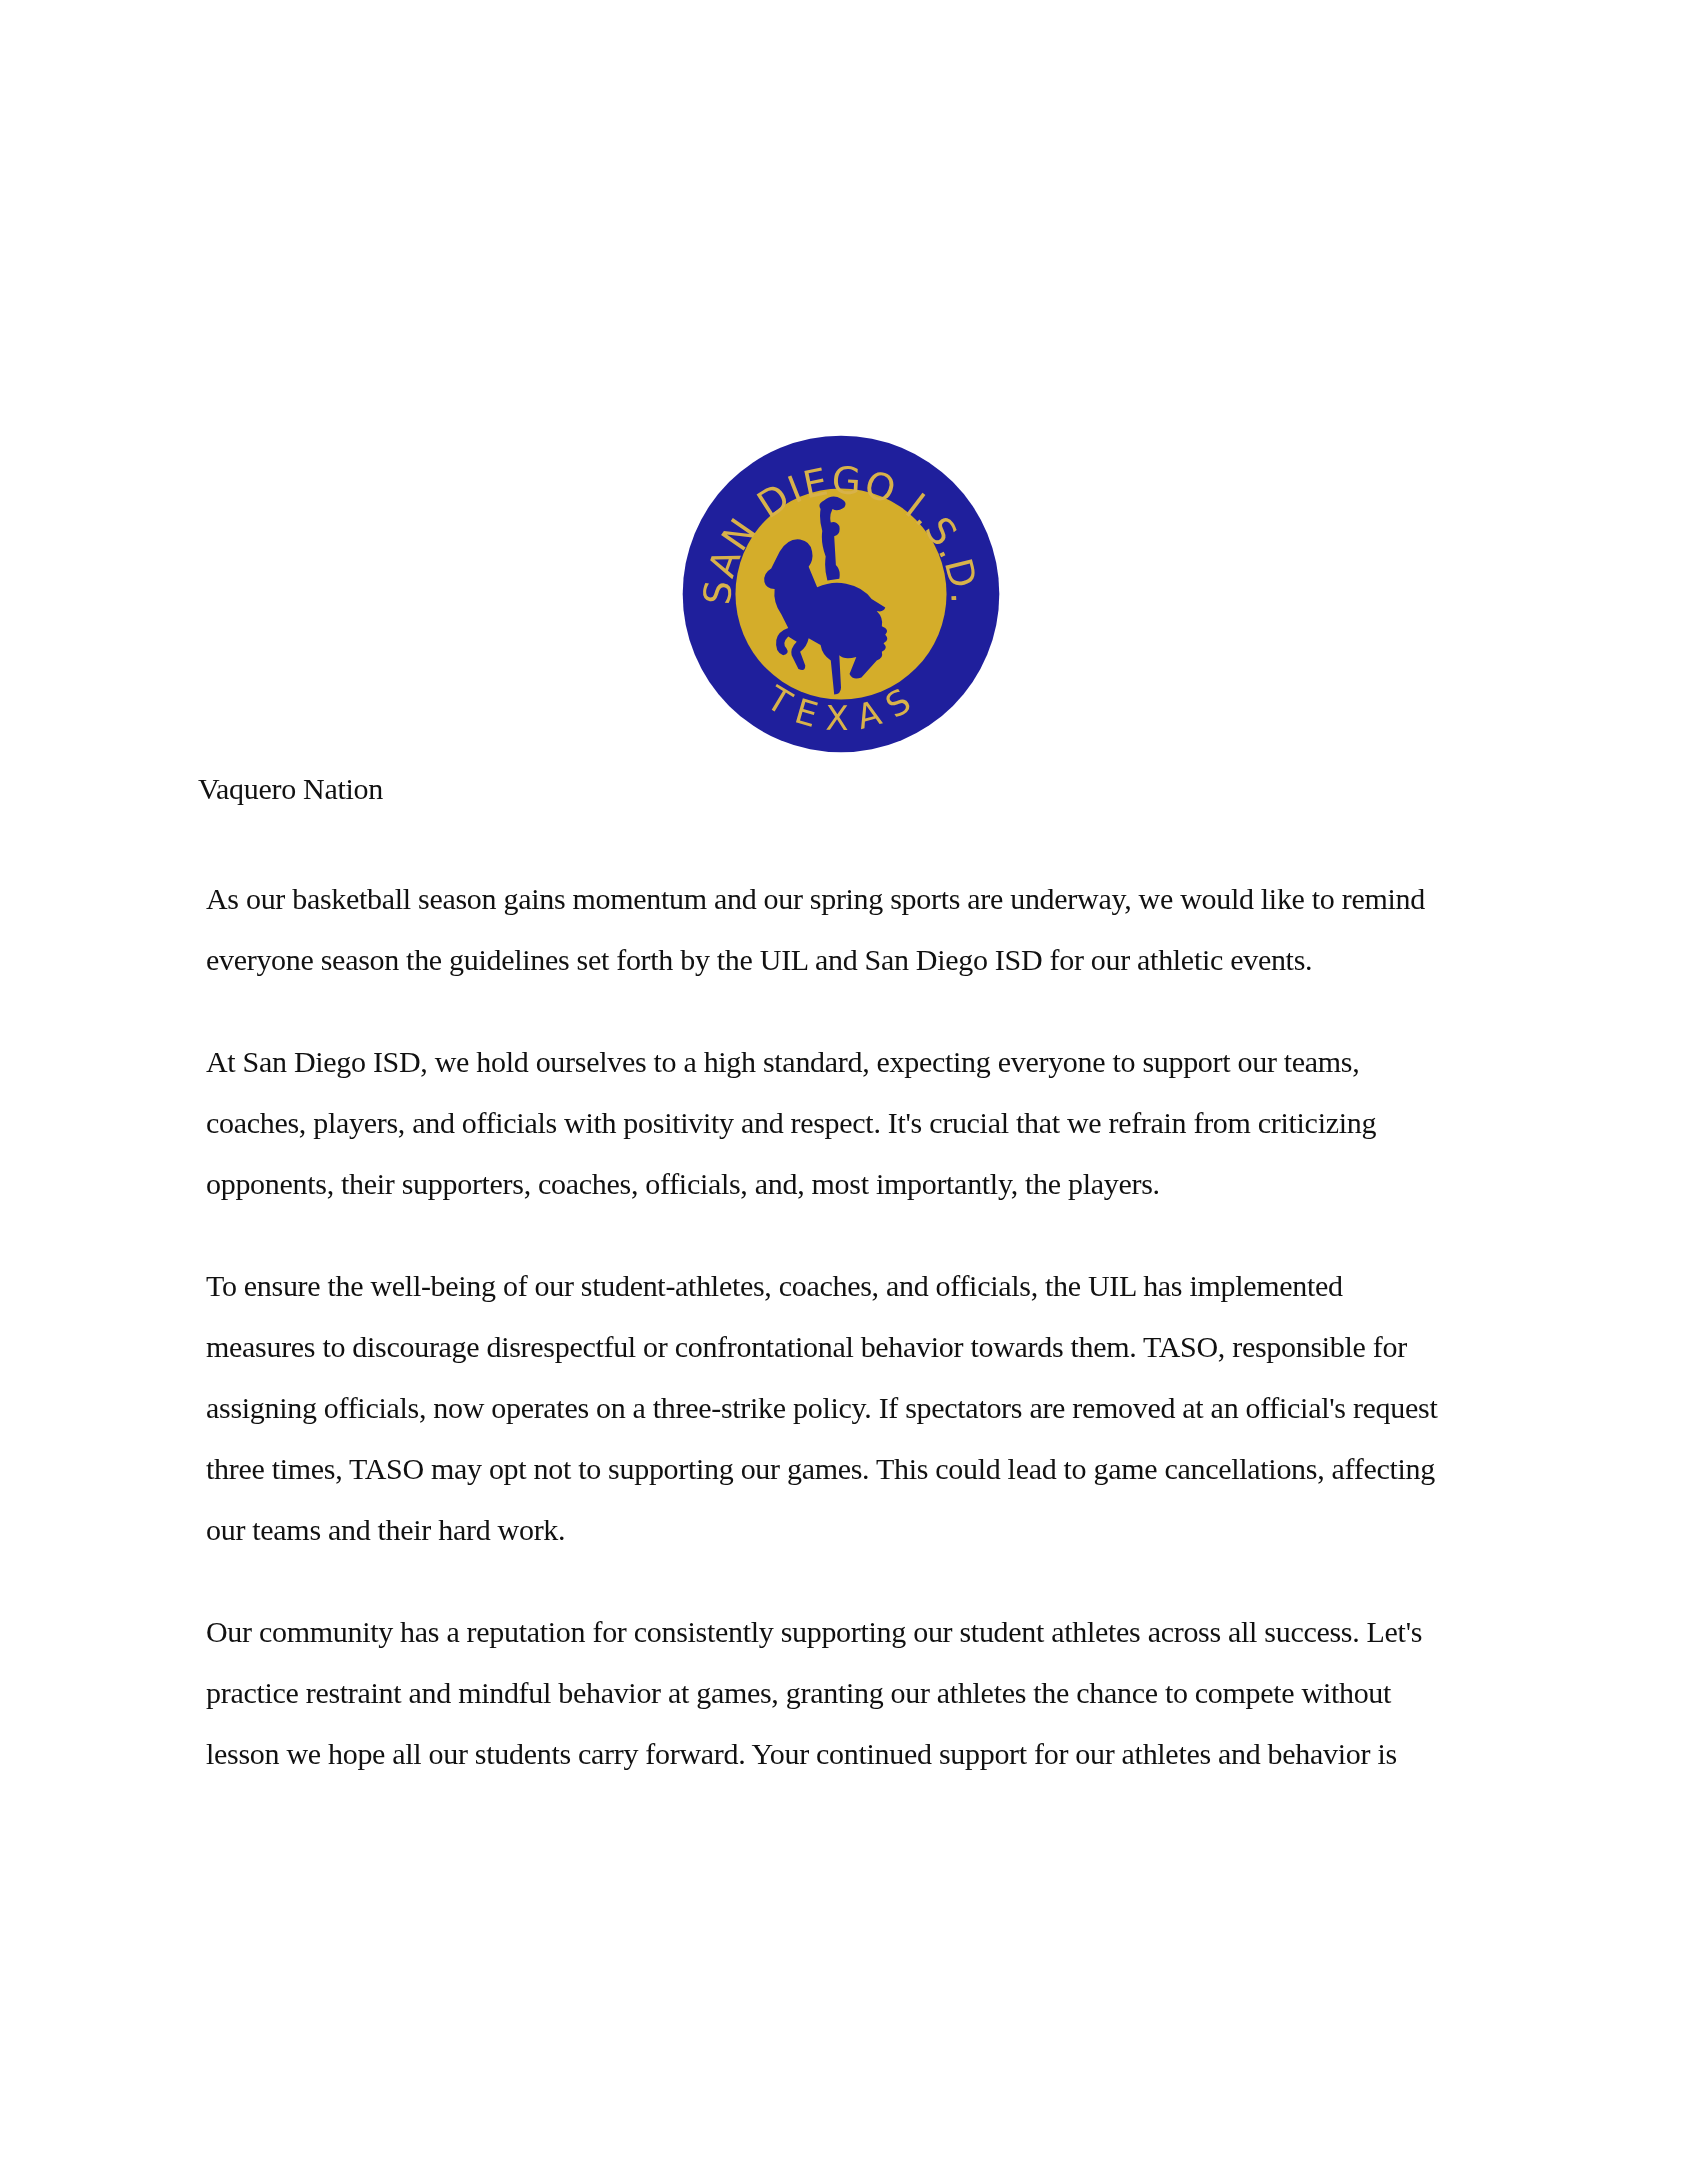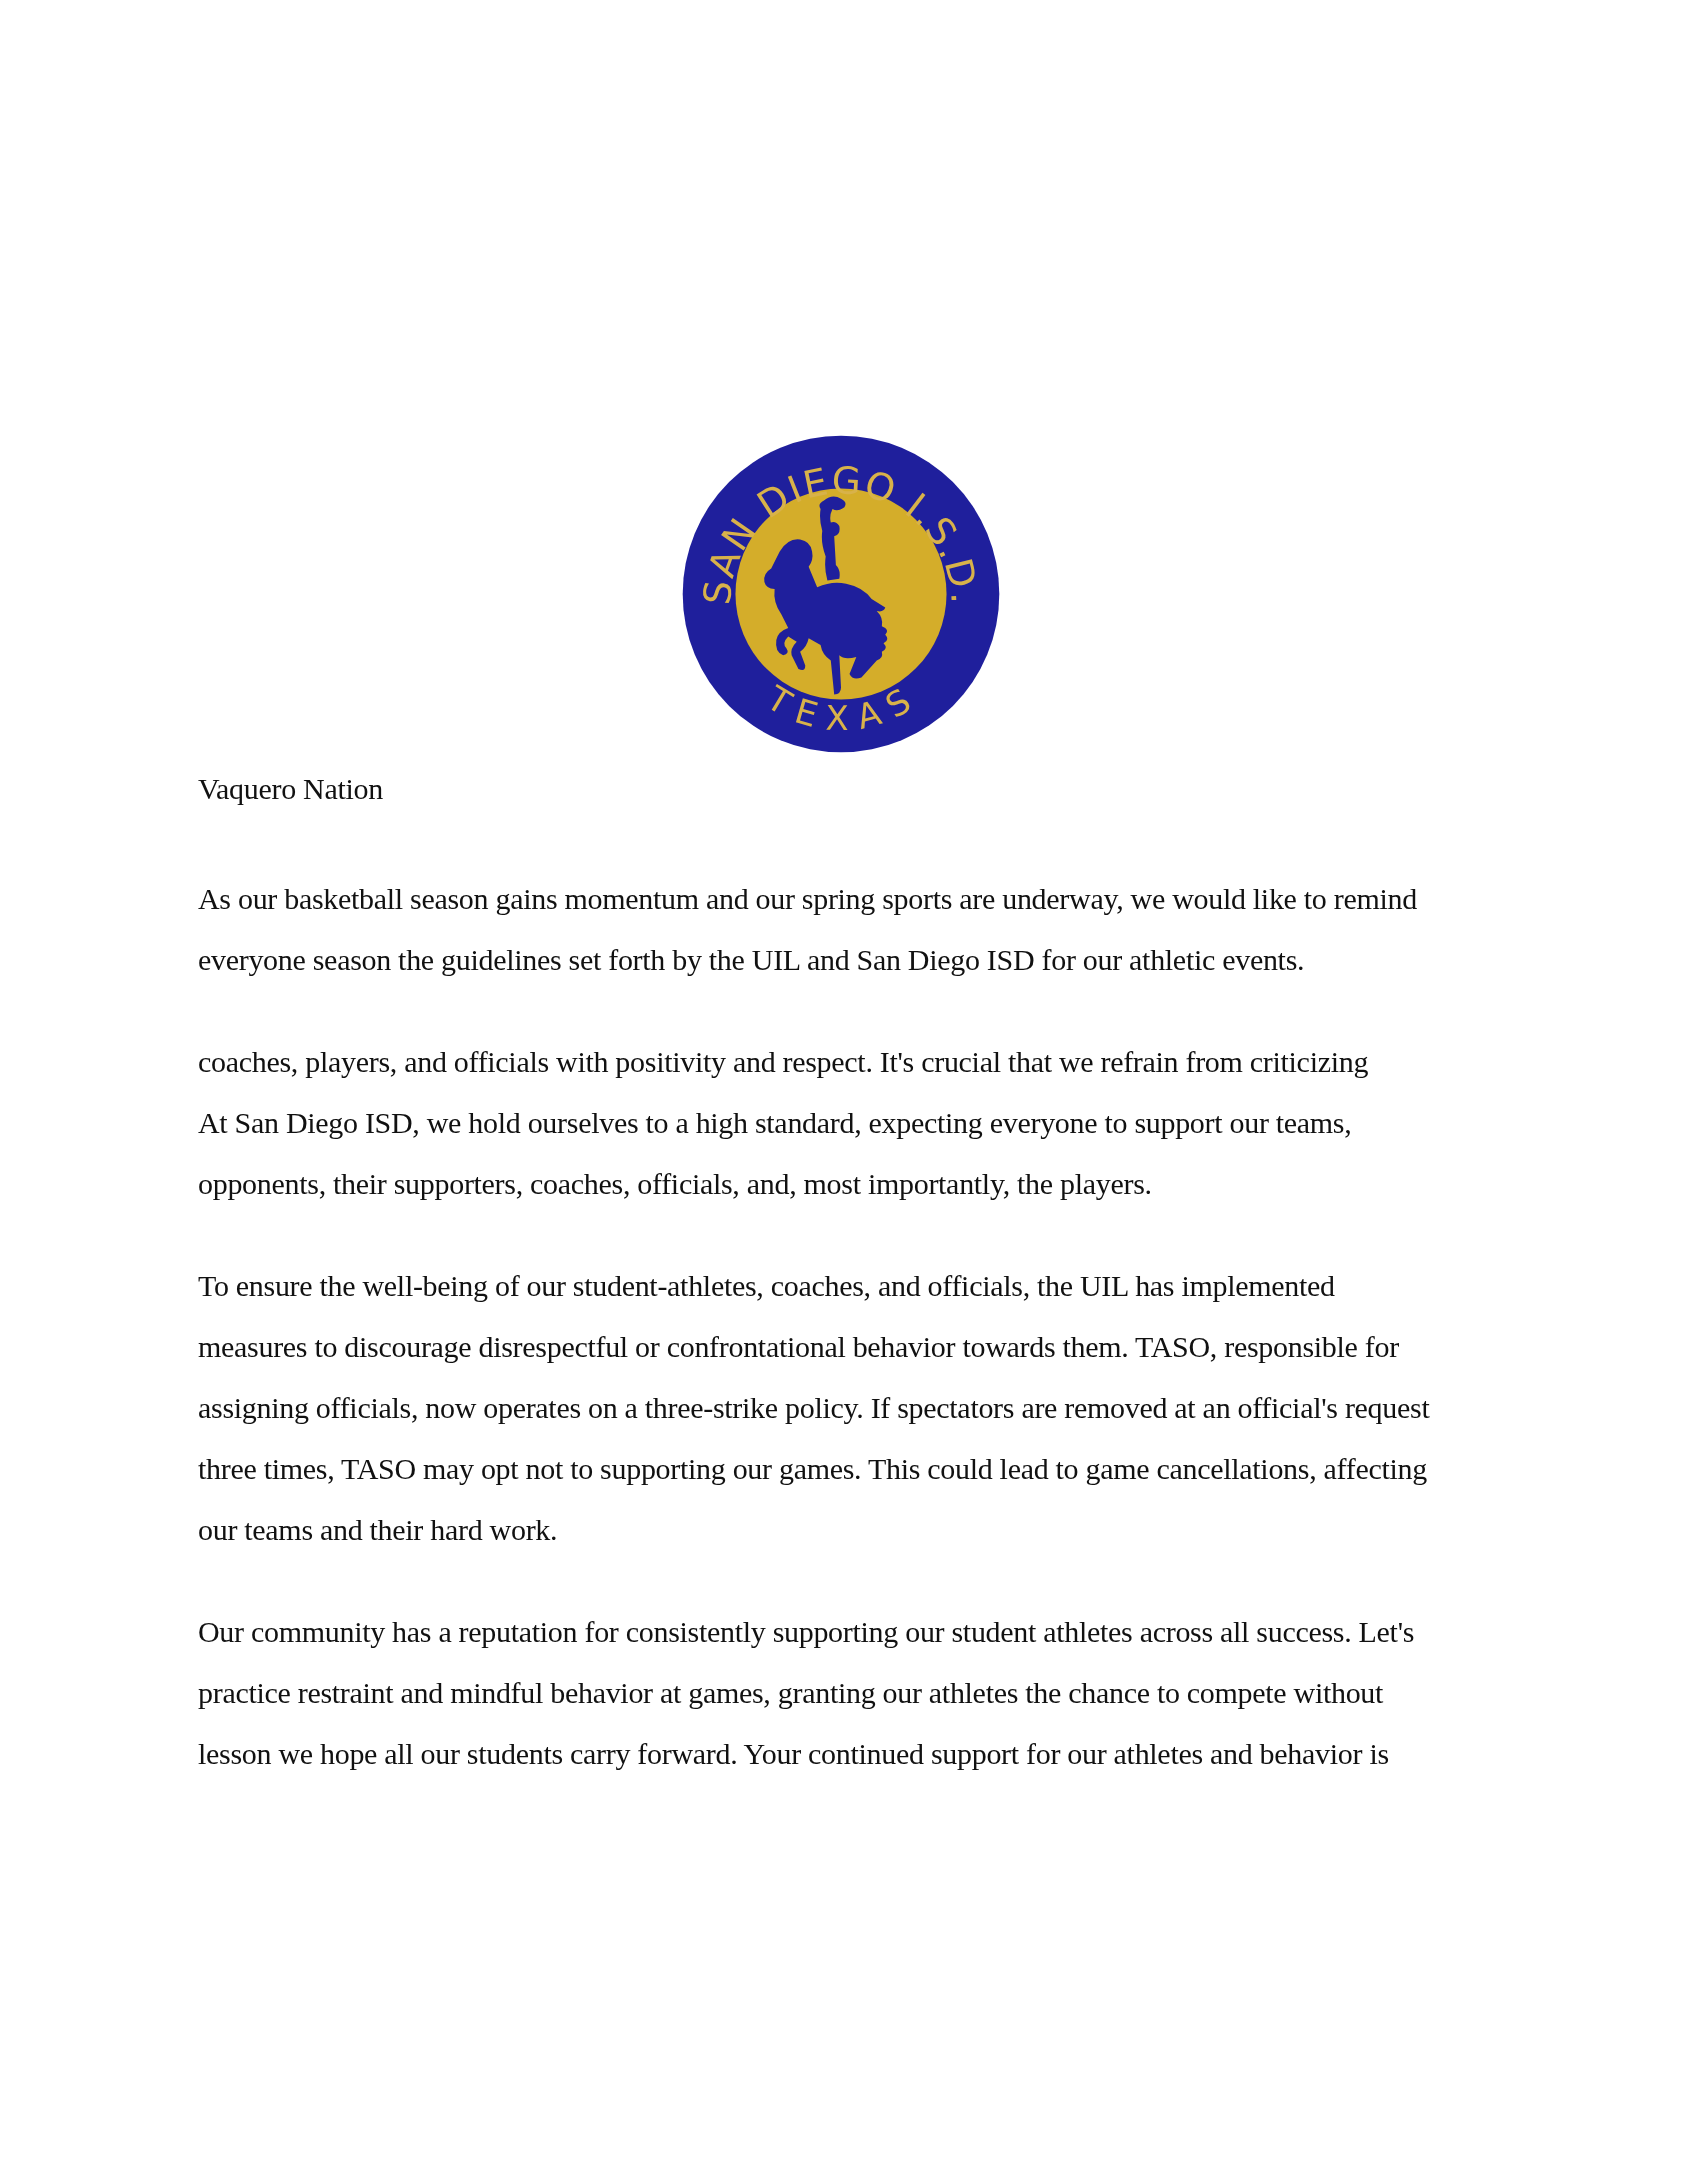--- a/index.html
+++ b/index.html
@@ -38,21 +38,21 @@
     }
     .greeting {
       font-size: 30px;
       line-height: 48px;
       margin: 0 0 55px 0;
       letter-spacing: -0.3px;
     }
     .para {
       font-size: 30px;
       line-height: 61px;
-      margin: 0 0 41px 0;
+      margin: 0 0 41px 8px;
       letter-spacing: -0.3px;
     }
     .line {
       display: block;
       white-space: nowrap;
     }
   </style>
 </head>
 <body>
 
@@ -83,22 +83,22 @@
 
   <div class="content">
     <p class="greeting">Vaquero Nation</p>
 
     <div class="para">
       <span class="line">As our basketball season gains momentum and our spring sports are underway, we would like to remind</span>
       <span class="line">everyone season the guidelines set forth by the UIL and San Diego ISD for our athletic events.</span>
     </div>
 
     <div class="para">
+      <span class="line">At San Diego ISD, we hold ourselves to a high standard, expecting everyone to support our teams,</span>
       <span class="line">coaches, players, and officials with positivity and respect. It's crucial that we refrain from criticizing</span>
-      <span class="line">At San Diego ISD, we hold ourselves to a high standard, expecting everyone to support our teams,</span>
       <span class="line">opponents, their supporters, coaches, officials, and, most importantly, the players.</span>
     </div>
 
     <div class="para">
       <span class="line">To ensure the well-being of our student-athletes, coaches, and officials, the UIL has implemented</span>
       <span class="line">measures to discourage disrespectful or confrontational behavior towards them. TASO, responsible for</span>
       <span class="line">assigning officials, now operates on a three-strike policy. If spectators are removed at an official's request</span>
       <span class="line">three times, TASO may opt not to supporting our games. This could lead to game cancellations, affecting</span>
       <span class="line">our teams and their hard work.</span>
     </div>

